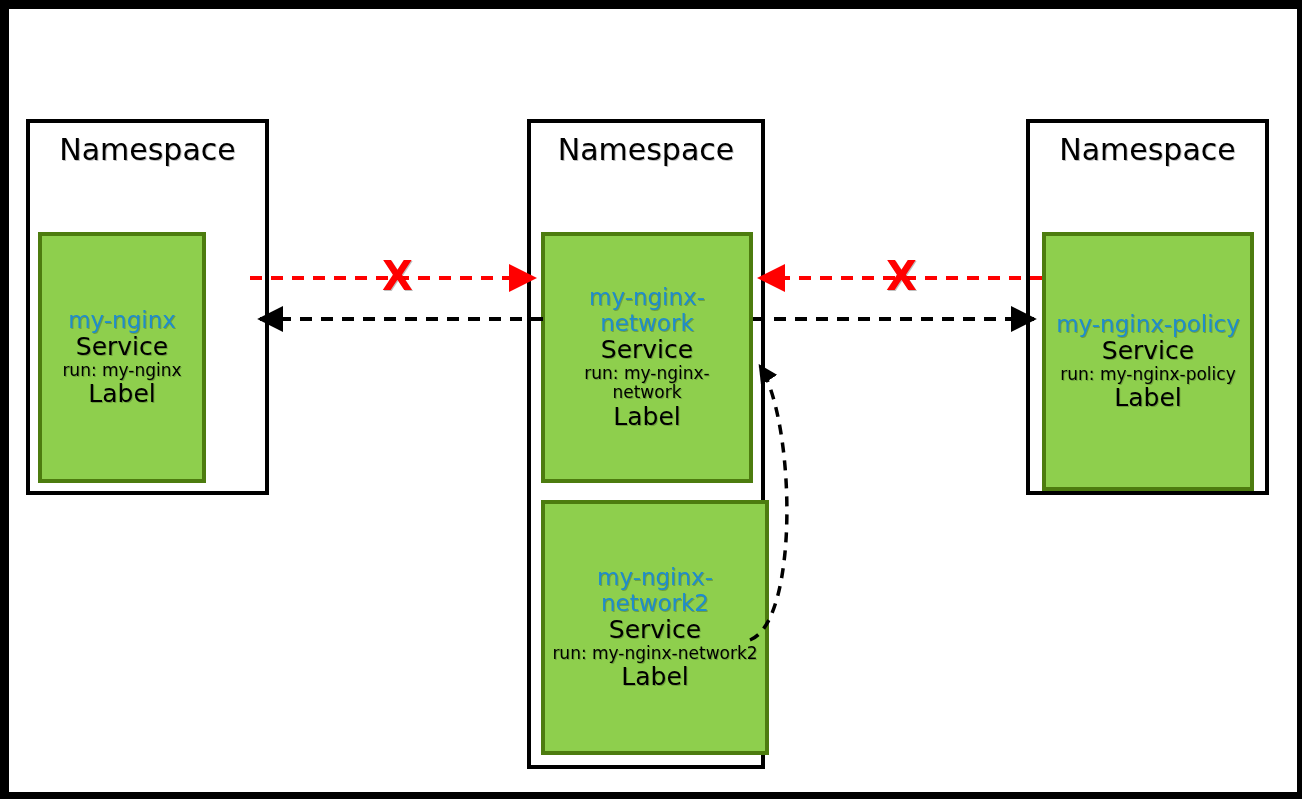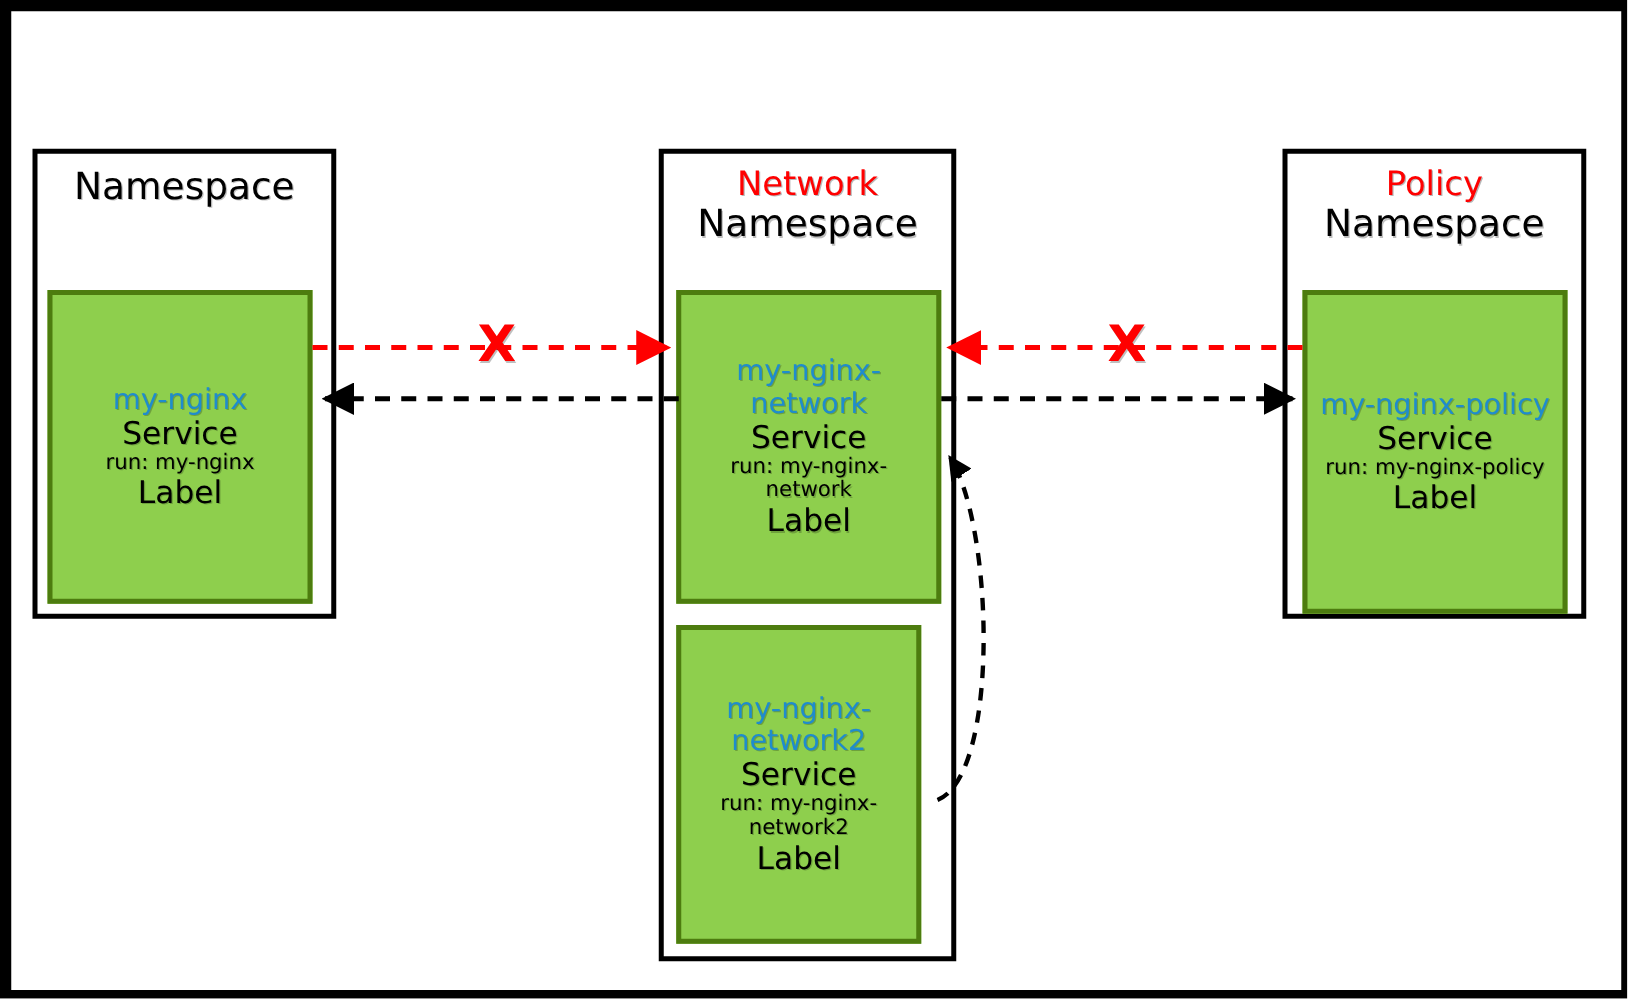--- a/index.html
+++ b/index.html
@@ -139,51 +139,49 @@
 
   <div class="cluster-frame"></div>
 
 
   <div class="namespace" style="left:26px; top:119px; width:243px; height:376px;">
     <div class="ns-heading">
       <span class="ns-kind">Namespace</span>
     </div>
   </div>
 
-  <div class="service-box" style="left:38px; top:232px; width:212px; height:251px;">
+  <div class="service-box" style="left:38px; top:232px; width:168px; height:251px;">
     <span class="line svc-name">my-nginx</span>
     <span class="line svc-kind">Service</span>
     <span class="line svc-label">run: my-nginx</span>
     <span class="line svc-labelkind">Label</span>
   </div>
 
   <div class="namespace" style="left:527px; top:119px; width:238px; height:650px;">
     <div class="ns-heading">
-      <span class="ns-name">Network</span>
       <span class="ns-kind">Namespace</span>
     </div>
   </div>
 
   <div class="service-box" style="left:541px; top:232px; width:212px; height:251px;">
     <span class="line svc-name">my-nginx-network</span>
     <span class="line svc-kind">Service</span>
     <span class="line svc-label">run: my-nginx-network</span>
     <span class="line svc-labelkind">Label</span>
   </div>
 
-  <div class="service-box" style="left:541px; top:500px; width:196px; height:255px;">
+  <div class="service-box" style="left:541px; top:500px; width:228px; height:255px;">
     <span class="line svc-name">my-nginx-network2</span>
     <span class="line svc-kind">Service</span>
     <span class="line svc-label">run: my-nginx-network2</span>
     <span class="line svc-labelkind">Label</span>
   </div>
 
   <div class="namespace" style="left:1026px; top:119px; width:243px; height:376px;">
     <div class="ns-heading">
-      <span class="ns-name">Policy</span>
       <span class="ns-kind">Namespace</span>
     </div>
   </div>
 
   <div class="service-box" style="left:1042px; top:232px; width:212px; height:259px;">
     <span class="line svc-name">my-nginx-policy</span>
     <span class="line svc-kind">Service</span>
     <span class="line svc-label">run: my-nginx-policy</span>
     <span class="line svc-labelkind">Label</span>
   </div>

